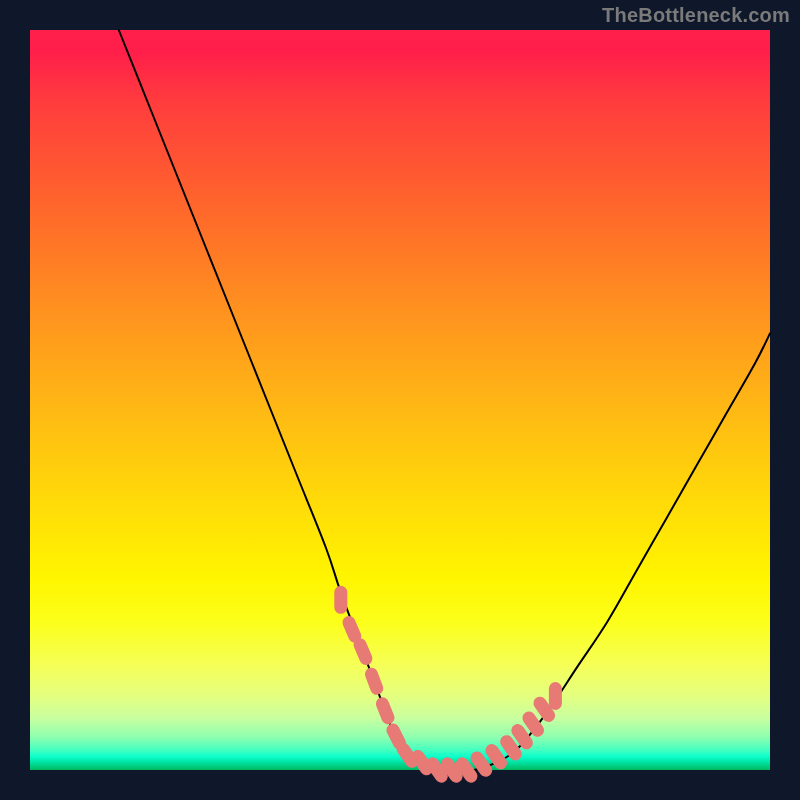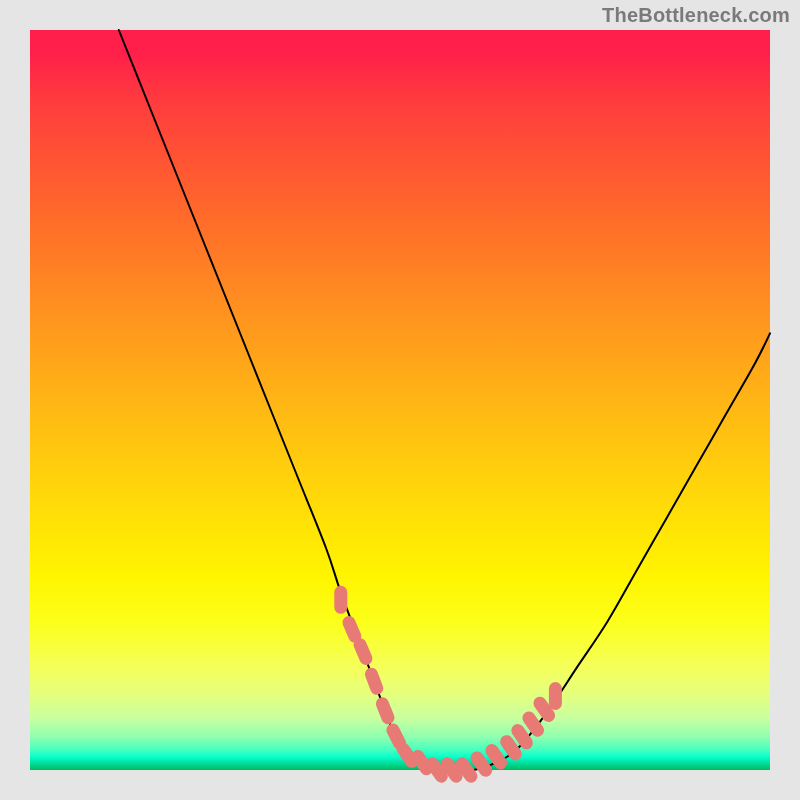--- a/index.html
+++ b/index.html
@@ -8,21 +8,21 @@
     width: 800px;
     height: 800px;
     background: #000;
     overflow: hidden;
     font-family: Arial, Helvetica, sans-serif;
   }
   .frame {
     position: relative;
     width: 800px;
     height: 800px;
-    background: #e5e5e5;
+    background: #0f172a;
   }
   .plot-area {
     position: absolute;
     left: 30px;
     top: 30px;
     width: 740px;
     height: 740px;
     background: linear-gradient(to bottom,
       #ff1f4a 0%,
       #ff1f4a 3%,

